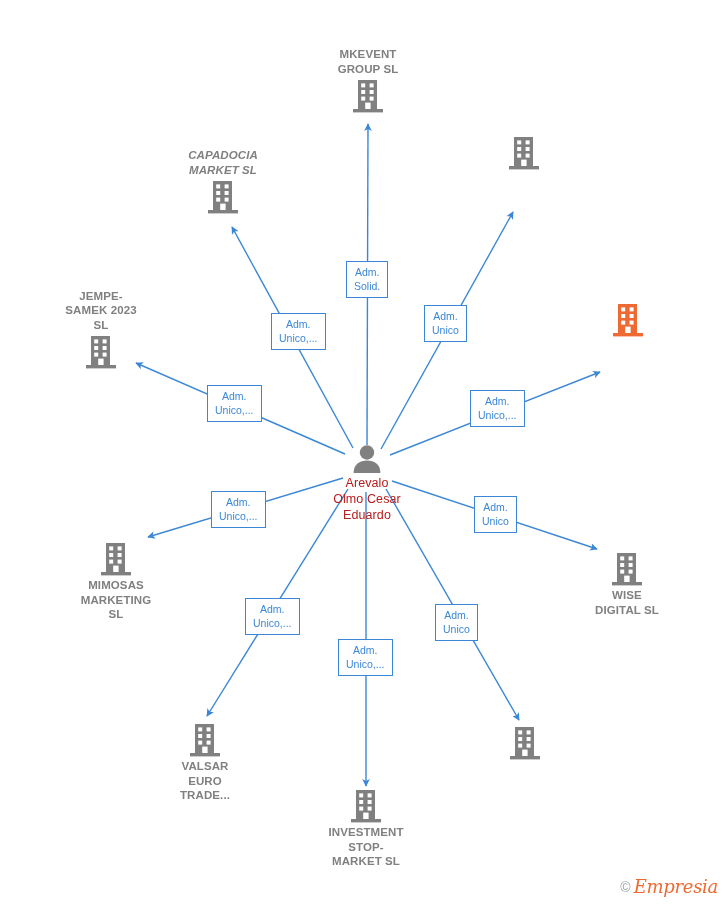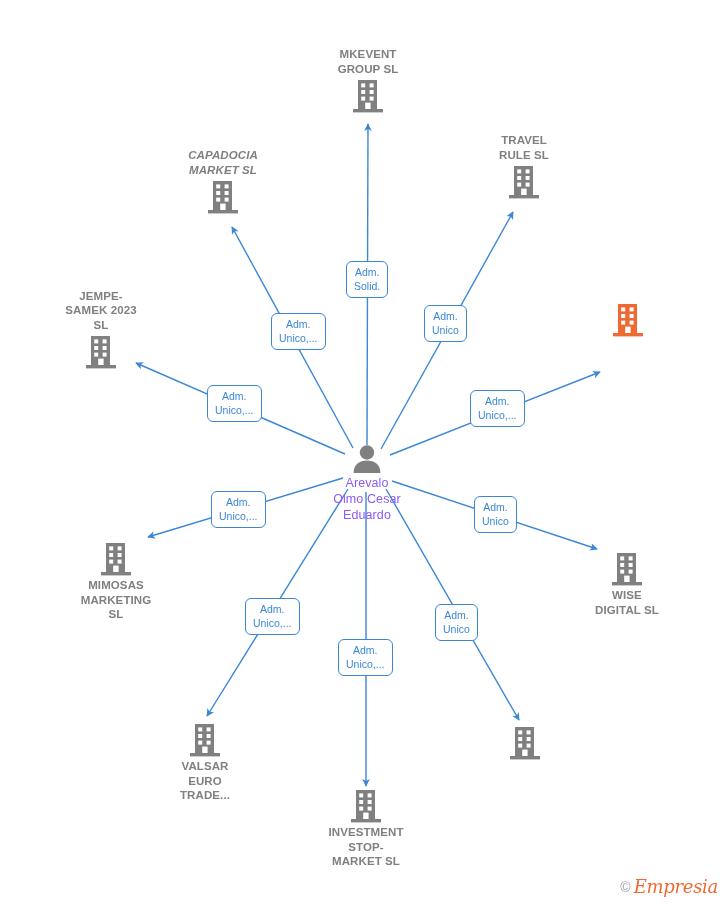--- a/index.html
+++ b/index.html
@@ -34,32 +34,32 @@
     line-height: 14.5px;
     color: #808080;
     font-weight: bold;
     letter-spacing: 0.1px;
     white-space: pre-line;
   }
   .node .label.person {
     font-weight: normal;
     font-size: 12.5px;
     line-height: 16px;
-    color: #8b5cf6;
+    color: #b91c1c;
   }
   .icon {
     display: block;
     margin: 0 auto;
   }
   .node.label-top .icon { margin-top: 2px; }
   .node.label-bottom .label { margin-top: 1px; }
   .edge-label {
     position: absolute;
     border: 1.3px solid #3b87d6;
-    border-radius: 6px;
+    border-radius: 0;
     background: #ffffff;
     color: #3b87d6;
     font-size: 10.5px;
     line-height: 14px;
     padding: 3px 7px 4px 7px;
     text-align: center;
     white-space: pre-line;
     box-sizing: border-box;
   }
   .watermark {
@@ -131,21 +131,20 @@
           <rect x="10.2" y="5.4" width="4" height="4" fill="#ffffff"></rect>
           <rect x="18.6" y="5.4" width="4" height="4" fill="#ffffff"></rect>
           <rect x="10.2" y="12" width="4" height="4" fill="#ffffff"></rect>
           <rect x="18.6" y="12" width="4" height="4" fill="#ffffff"></rect>
           <rect x="10.2" y="18.6" width="4" height="4" fill="#ffffff"></rect>
           <rect x="18.6" y="18.6" width="4" height="4" fill="#ffffff"></rect>
           <rect x="14.2" y="24.6" width="5.4" height="6.4" fill="#ffffff"></rect>
         </svg>
       </div>
       <div class="node label-top" style="left: 524px; top: 133px;">
-        <div class="label">TRAVEL<br>RULE SL</div>
         <svg class="icon" width="34" height="36" viewBox="0 0 34 36">
           <rect x="7" y="2" width="19" height="29" fill="#808080"></rect>
           <rect x="2" y="31" width="30" height="3.4" fill="#808080"></rect>
           <rect x="10.2" y="5.4" width="4" height="4" fill="#ffffff"></rect>
           <rect x="18.6" y="5.4" width="4" height="4" fill="#ffffff"></rect>
           <rect x="10.2" y="12" width="4" height="4" fill="#ffffff"></rect>
           <rect x="18.6" y="12" width="4" height="4" fill="#ffffff"></rect>
           <rect x="10.2" y="18.6" width="4" height="4" fill="#ffffff"></rect>
           <rect x="18.6" y="18.6" width="4" height="4" fill="#ffffff"></rect>
           <rect x="14.2" y="24.6" width="5.4" height="6.4" fill="#ffffff"></rect>

